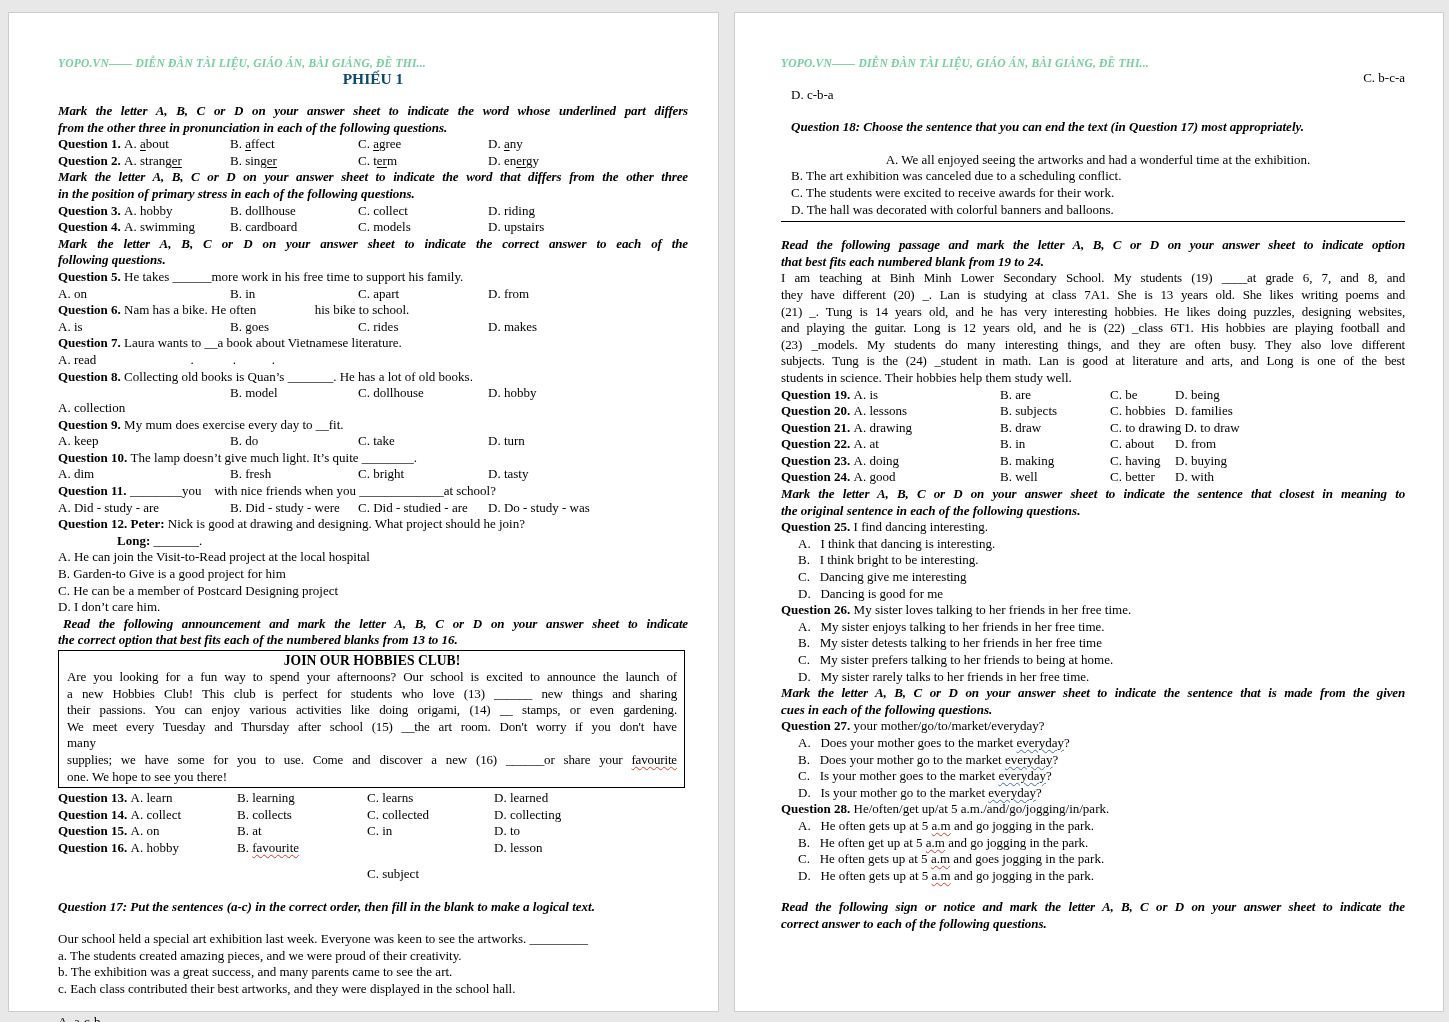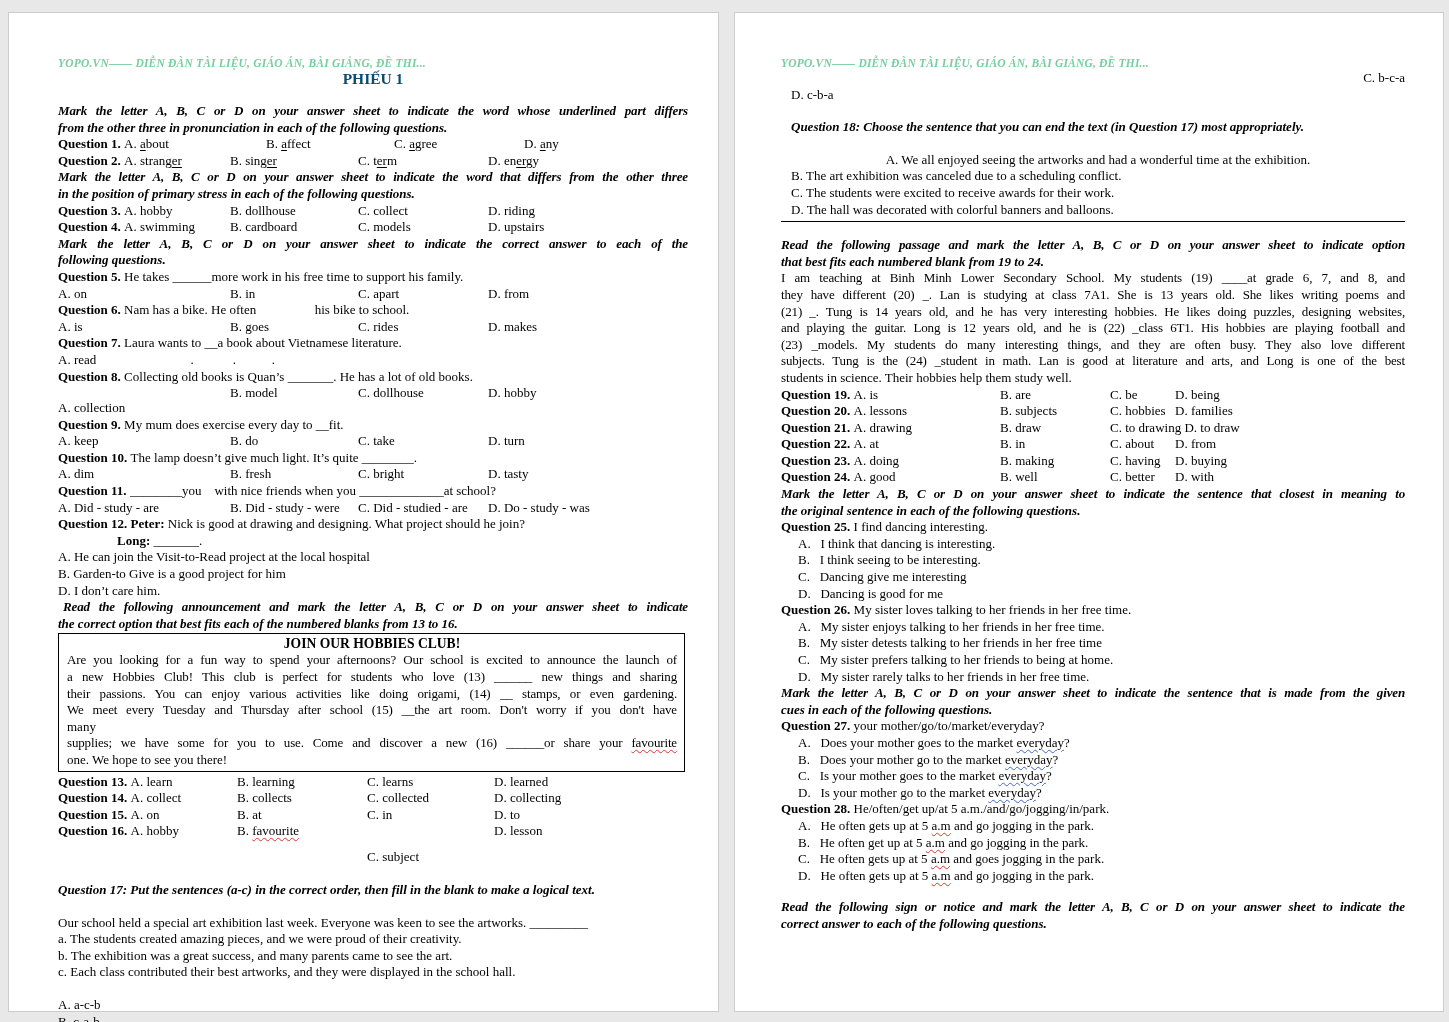--- a/index.html
+++ b/index.html
@@ -48,21 +48,21 @@
 
 <div class="canvas">
   <div class="page" id="page-left">
       <div class="wm" style="color: rgb(118, 207, 160);">YOPO.VN—— DIỄN ĐÀN TÀI LIỆU, GIÁO ÁN, BÀI GIẢNG, ĐỀ THI...</div>
       <div class="doc-title">PHIẾU 1</div>
       <div class="sp" style="height: 15px;"></div>
       <div class="ln instr jall"><span>Mark the letter A, B, C or D on your answer sheet to indicate the word whose underlined part differs</span></div>
       <div class="ln instr"><span>from the other three in pronunciation in each of the following questions.</span></div>
       <div class="cols">
         <div class="cell" style="min-width: 172px;"><span class="b">Question 1. </span><span>A. </span><span class="u">a</span><span>bout</span></div>
-        <div class="cell" style="min-width: 128px; margin-left: 36px;"><span>B. </span><span class="u">a</span><span>ffect</span></div>
+        <div class="cell" style="min-width: 128px;"><span>B. </span><span class="u">a</span><span>ffect</span></div>
         <div class="cell" style="min-width: 130px;"><span>C. </span><span class="u">a</span><span>gree</span></div>
         <div class="cell"><span>D. </span><span class="u">a</span><span>ny</span></div>
       </div>
       <div class="cols">
         <div class="cell" style="min-width: 172px;"><span class="b">Question 2. </span><span>A. strang</span><span class="u">er</span></div>
         <div class="cell" style="min-width: 128px;"><span>B. sing</span><span class="u">er</span></div>
         <div class="cell" style="min-width: 130px;"><span>C. t</span><span class="u">er</span><span>m</span></div>
         <div class="cell"><span>D. en</span><span class="u">er</span><span>gy</span></div>
       </div>
       <div class="ln instr jall"><span>Mark the letter A, B, C or D on your answer sheet to indicate the word that differs from the other three</span></div>
@@ -122,20 +122,21 @@
       <div class="cols">
         <div class="cell" style="min-width: 172px;"><span>A. Did - study - are</span></div>
         <div class="cell" style="min-width: 128px;"><span>B. Did - study - were</span></div>
         <div class="cell" style="min-width: 130px;"><span>C. Did - studied - are</span></div>
         <div class="cell"><span>D. Do - study - was</span></div>
       </div>
       <div class="ln"><span class="b">Question 12. Peter: </span><span>Nick is good at drawing and designing. What project should he join?</span></div>
       <div class="ln" style="padding-left: 59px;"><span class="b">Long: </span><span>_______.</span></div>
       <div class="ln"><span>A. He can join the Visit-to-Read project at the local hospital</span></div>
       <div class="ln"><span>B. Garden-to Give is a good project for him</span></div>
+      <div class="ln"><span>C. He can be a member of Postcard Designing project</span></div>
       <div class="ln"><span>D. I don’t care him.</span></div>
       <div class="ln instr jall" style="padding-left: 5px;"><span>Read the following announcement and mark the letter A, B, C or D on your answer sheet to indicate</span></div>
       <div class="ln instr"><span>the correct option that best fits each of the numbered blanks from 13 to 16.</span></div>
       <div class="abox">
         <div class="abox-title">JOIN OUR HOBBIES CLUB!</div>
         <div class="ln jall"><span>Are you looking for a fun way to spend your afternoons? Our school is excited to announce the launch of</span></div>
         <div class="ln jall"><span>a new Hobbies Club! This club is perfect for students who love (13) ______ new things and sharing</span></div>
         <div class="ln jall"><span>their passions. You can enjoy various activities like doing origami, (14) __ stamps, or even gardening.</span></div>
         <div class="ln jall"><span>We meet every Tuesday and Thursday after school (15) __the art room. Don't worry if you don't have</span></div>
         <div class="ln"><span>many</span></div>
@@ -231,21 +232,21 @@
       <div class="cols">
         <div class="cell" style="min-width: 219px;"><span class="b">Question 24. </span><span>A. good</span></div>
         <div class="cell" style="min-width: 110px;"><span>B. well</span></div>
         <div class="cell" style="min-width: 65px;"><span>C. better</span></div>
         <div class="cell"><span>D. with</span></div>
       </div>
       <div class="ln instr jall"><span>Mark the letter A, B, C or D on your answer sheet to indicate the sentence that closest in meaning to</span></div>
       <div class="ln instr"><span>the original sentence in each of the following questions.</span></div>
       <div class="ln"><span class="b">Question 25. </span><span>I find dancing interesting.</span></div>
       <div class="ln" style="padding-left: 17px;"><span>A.   I think that dancing is interesting.</span></div>
-      <div class="ln" style="padding-left: 17px;"><span>B.   I think seeing to be interesting.</span></div>
+      <div class="ln" style="padding-left: 17px;"><span>B.   I think bright to be interesting.</span></div>
       <div class="ln" style="padding-left: 17px;"><span>C.   Dancing give me interesting</span></div>
       <div class="ln" style="padding-left: 17px;"><span>D.   Dancing is good for me</span></div>
       <div class="ln"><span class="b">Question 26. </span><span>My sister loves talking to her friends in her free time.</span></div>
       <div class="ln" style="padding-left: 17px;"><span>A.   My sister enjoys talking to her friends in her free time.</span></div>
       <div class="ln" style="padding-left: 17px;"><span>B.   My sister detests talking to her friends in her free time</span></div>
       <div class="ln" style="padding-left: 17px;"><span>C.   My sister prefers talking to her friends to being at home.</span></div>
       <div class="ln" style="padding-left: 17px;"><span>D.   My sister rarely talks to her friends in her free time.</span></div>
       <div class="ln instr jall"><span>Mark the letter A, B, C or D on your answer sheet to indicate the sentence that is made from the given</span></div>
       <div class="ln instr"><span>cues in each of the following questions.</span></div>
       <div class="ln"><span class="b">Question 27. </span><span>your mother/go/to/market/everyday?</span></div>

